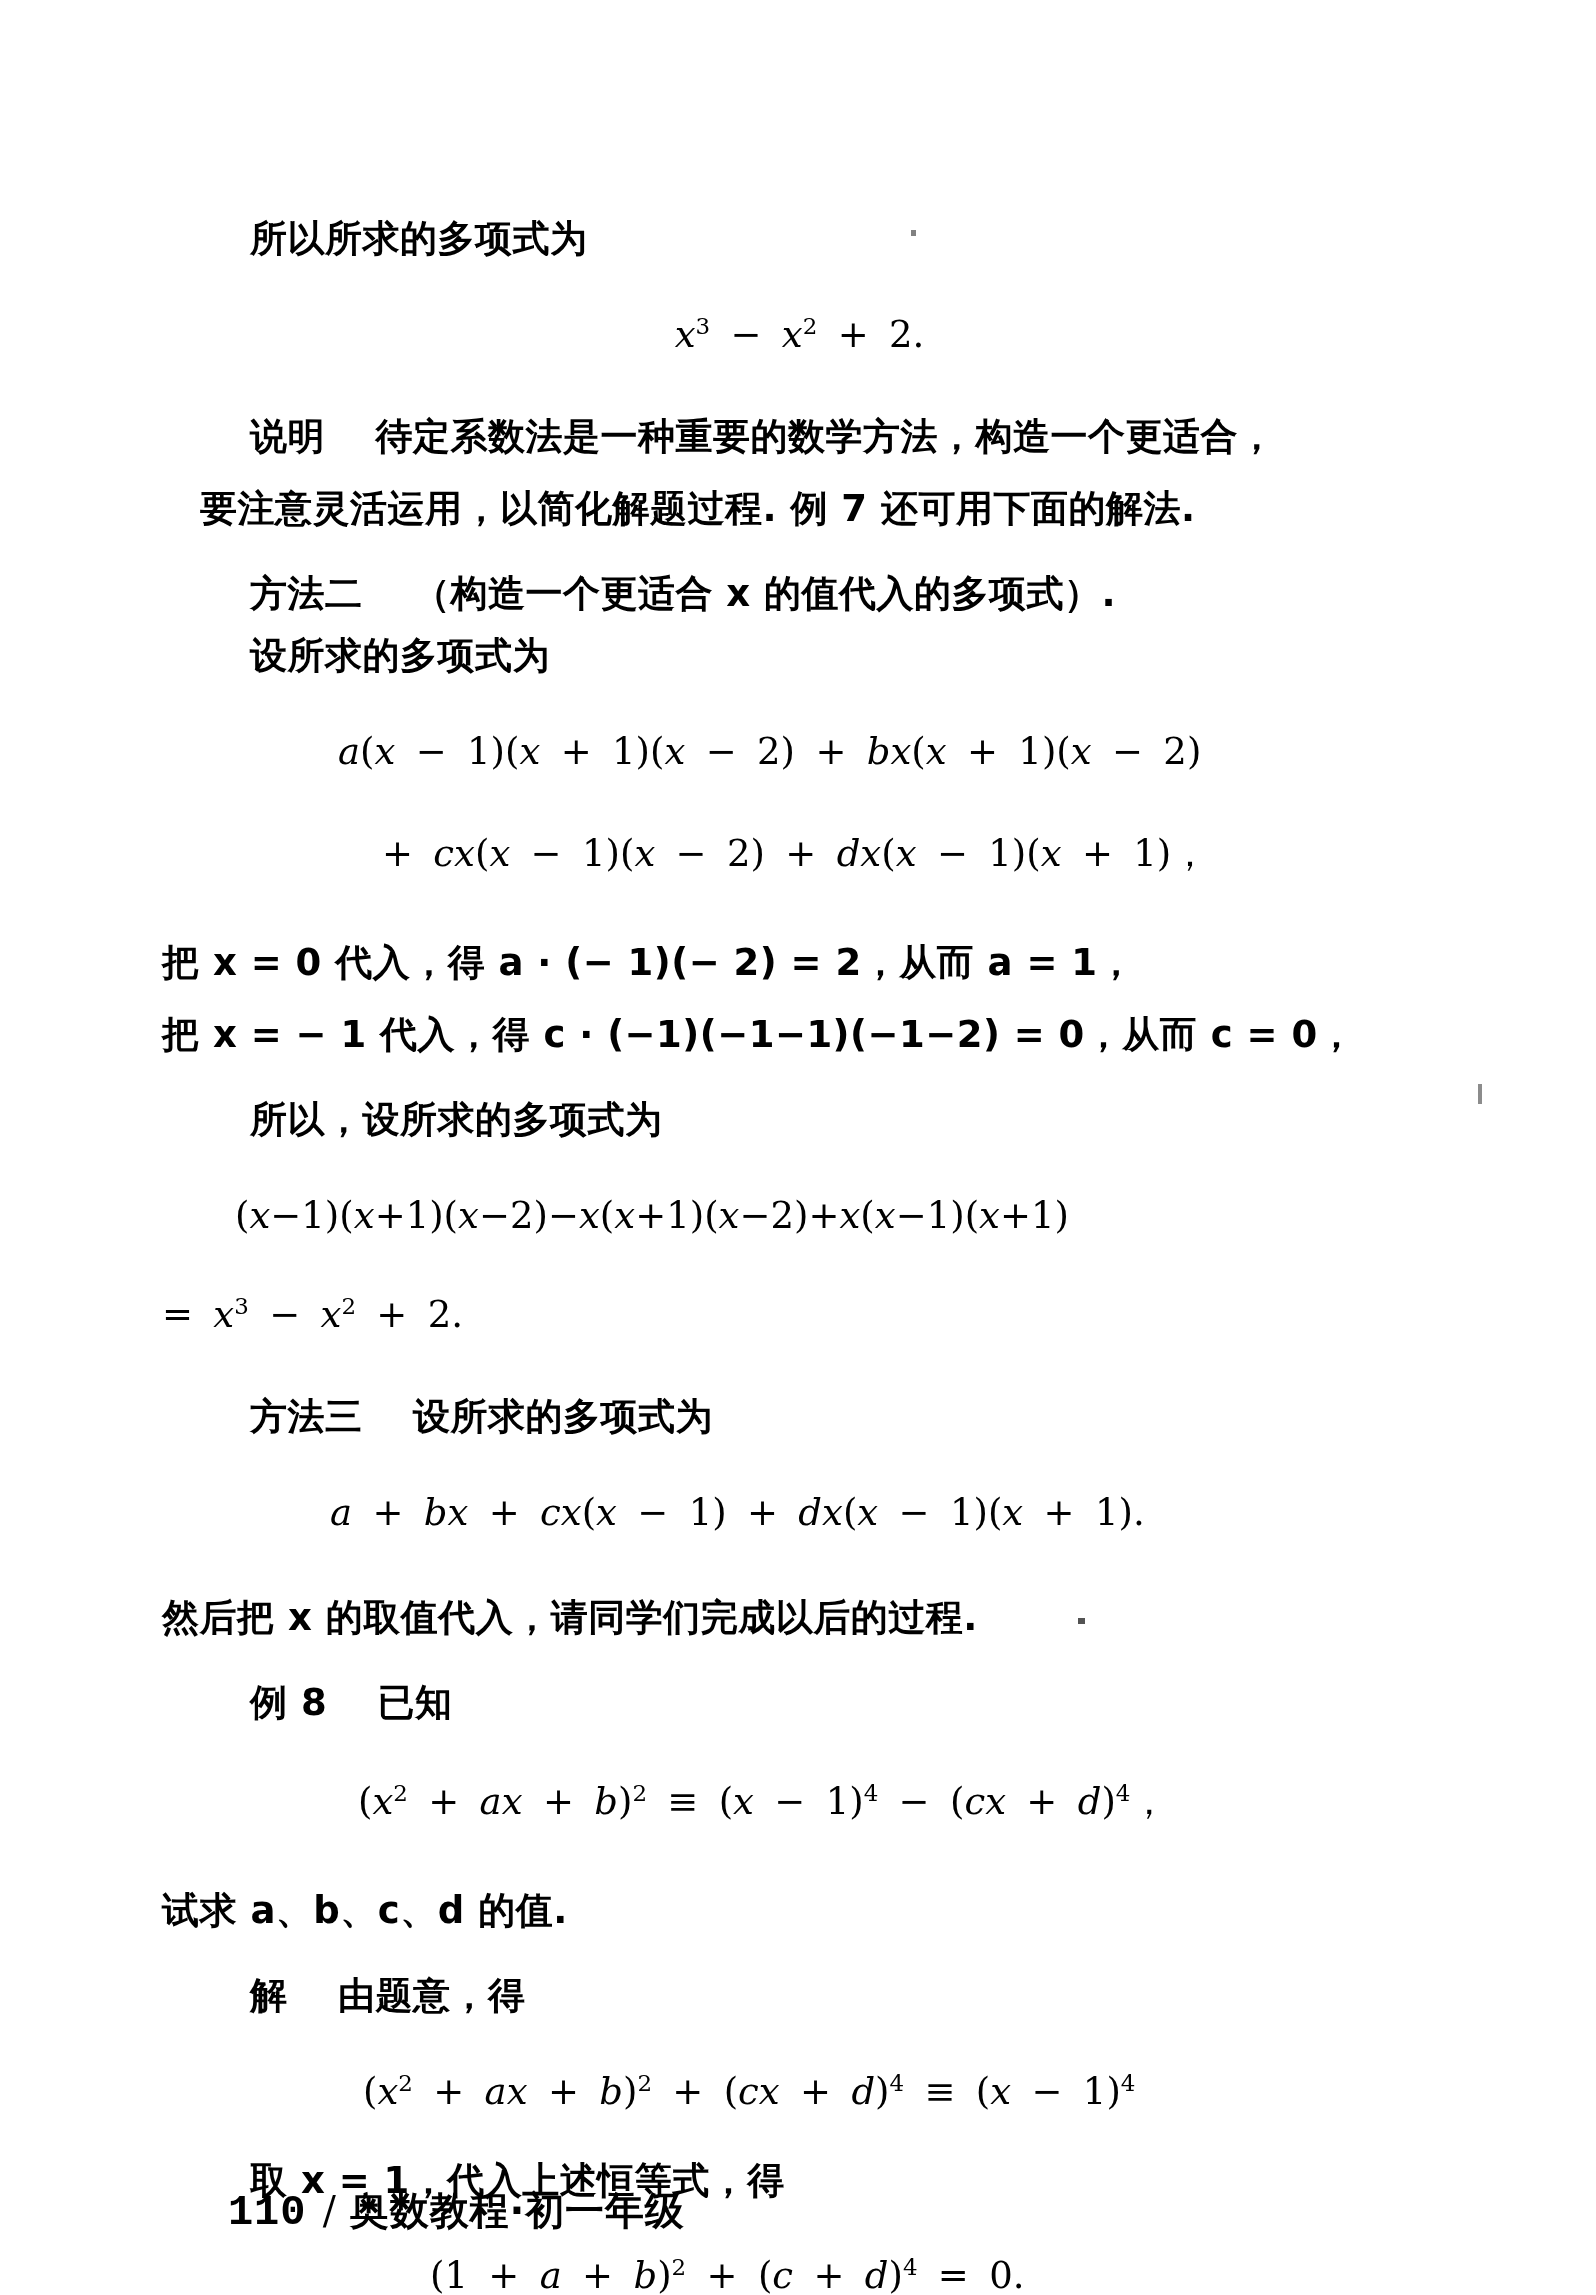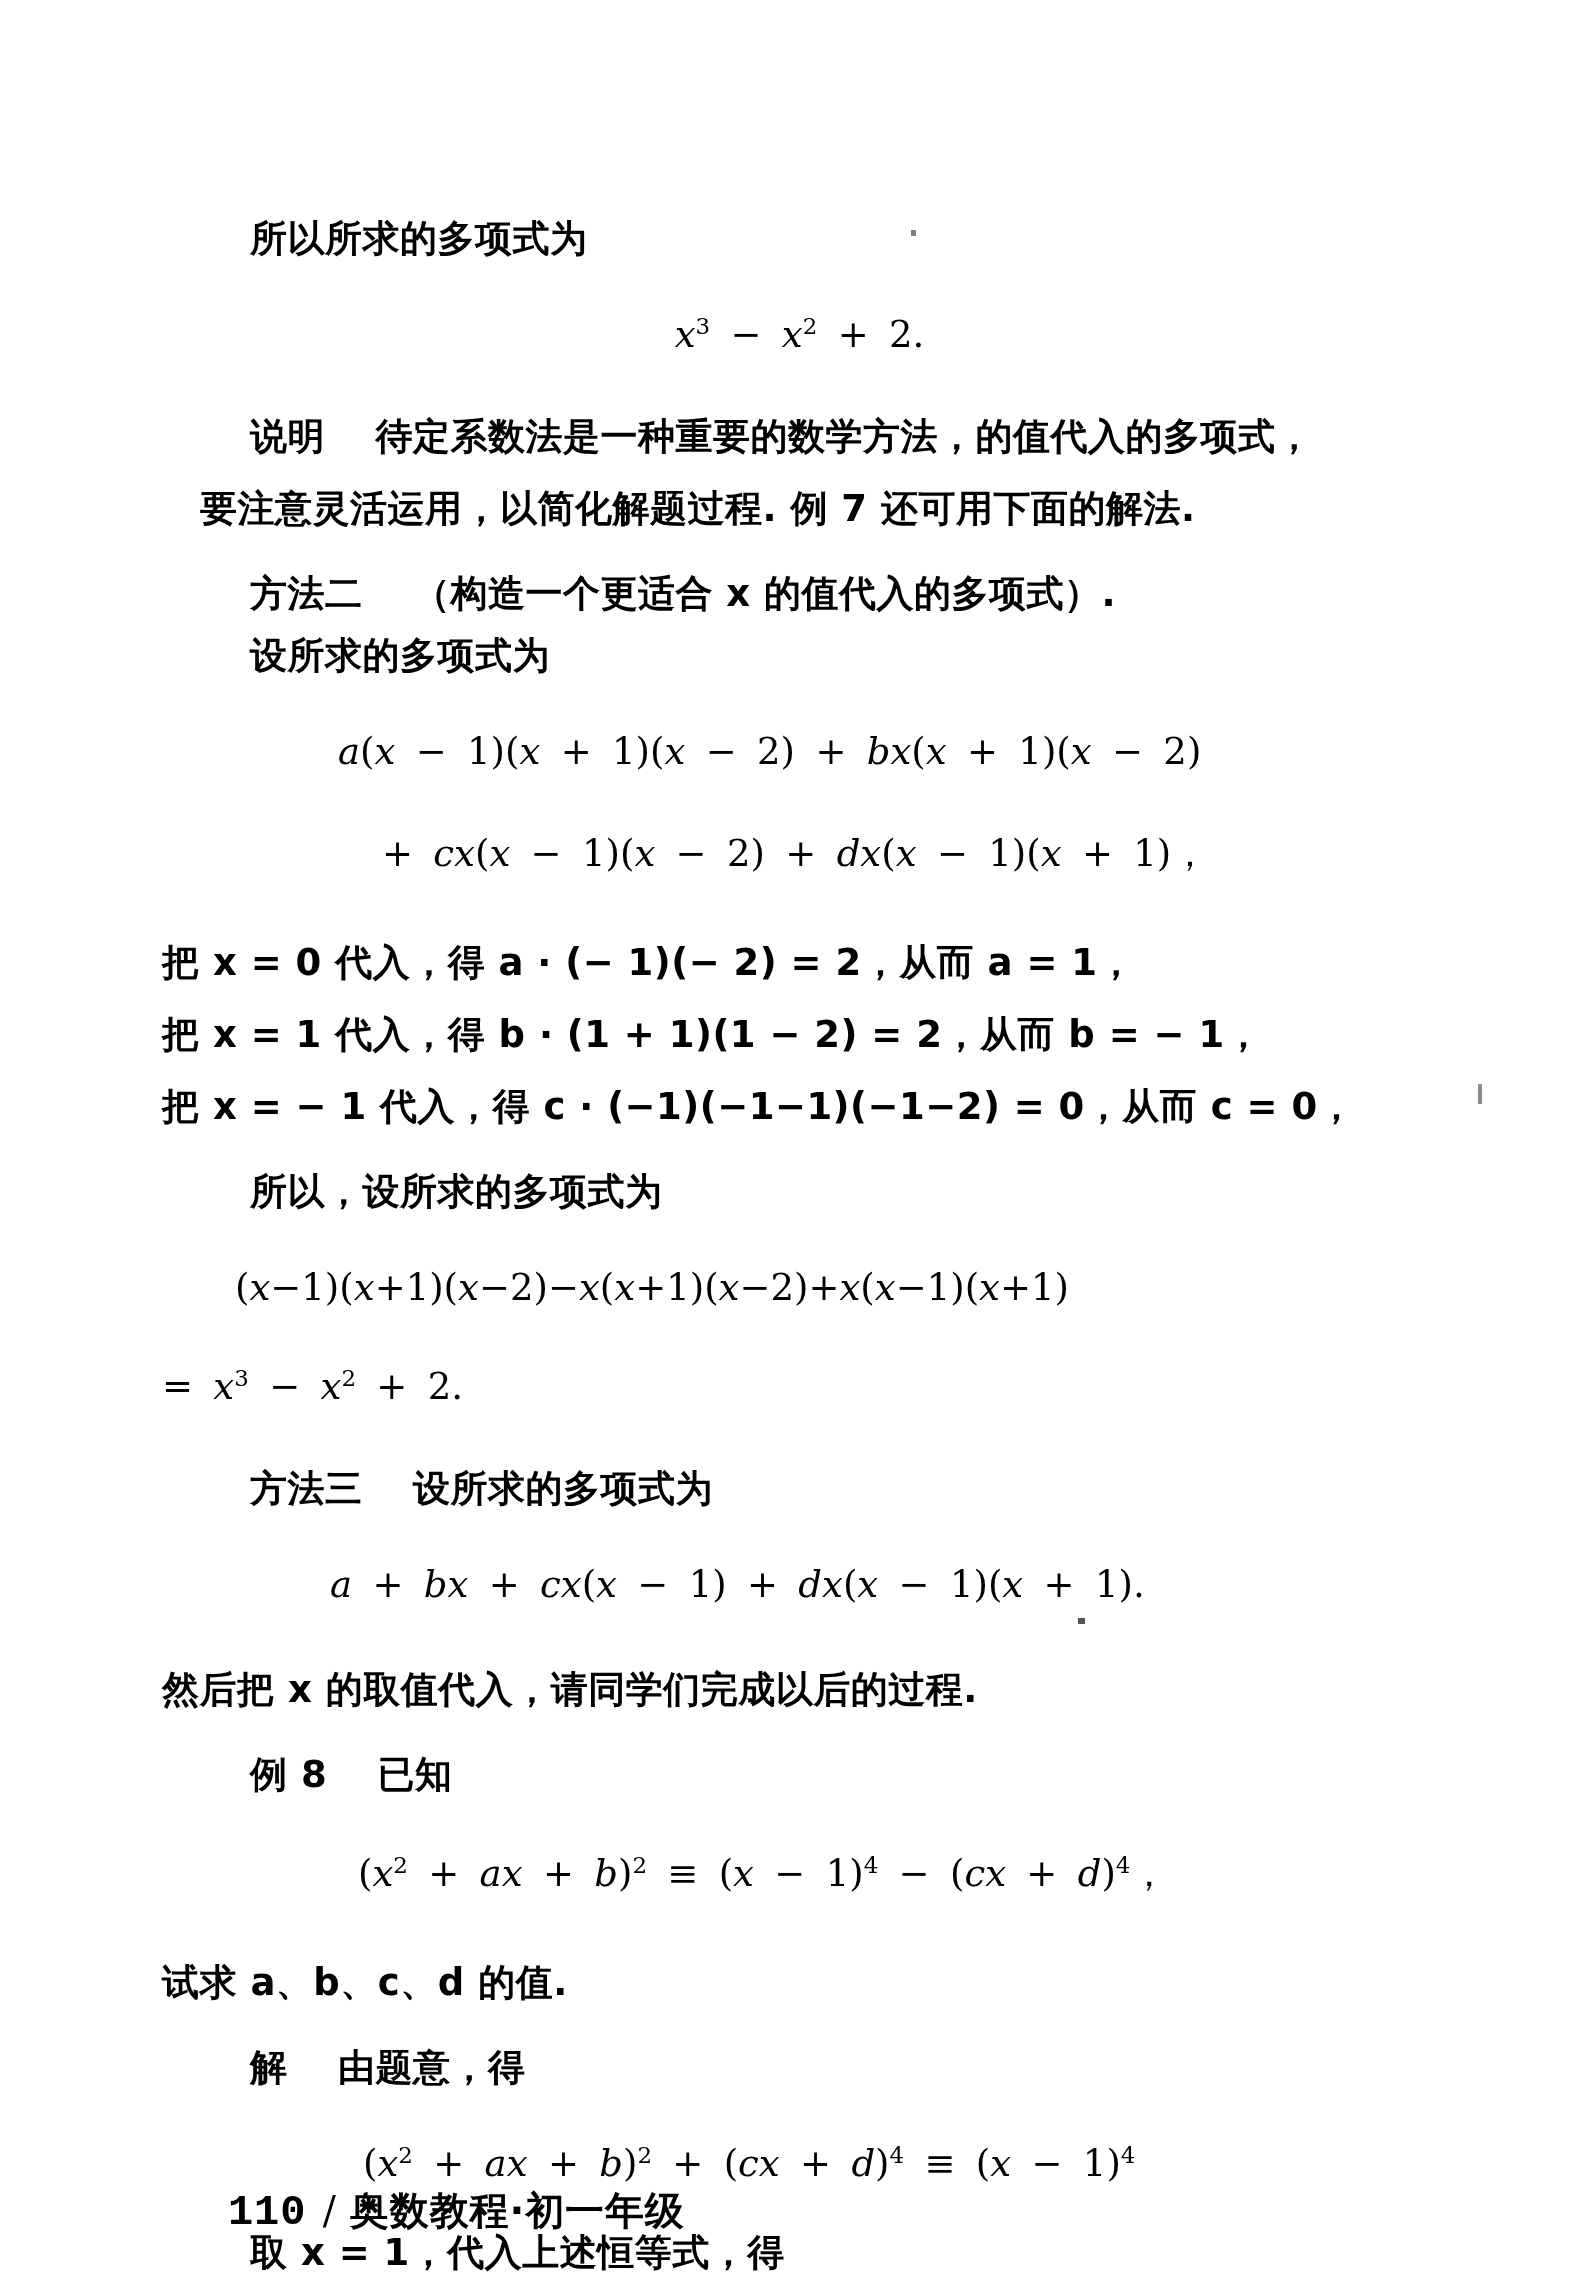--- a/index.html
+++ b/index.html
@@ -126,21 +126,21 @@
     <div class="gapM"></div>
 
     <p class="disp disp-c">
       <span class="m">x</span><sup class="ex mr">3</sup><span class="spw"></span>−<span class="spw"></span><span class="m">x</span><sup class="ex mr">2</sup><span class="spw"></span>+<span class="spw"></span><span class="mr">2.</span>
     </p>
 
     <div class="gapL"></div>
 
     <p class="para indent">
       <span>说明</span>
-      <span style="display:inline-block;width:37px"></span><span>待定系数法是一种重要的数学方法，的值代入的多项式，</span>
+      <span style="display:inline-block;width:37px"></span><span>待定系数法是一种重要的数学方法，构造一个更适合，</span>
     </p>
     <p class="para2">
       <span>要注意灵活运用，以简化解题过程. 例 7 还可用下面的解法.</span>
     </p>
 
     <div class="gapS"></div>
 
     <p class="para indent">
       <span>方法二</span>
       <span style="display:inline-block;width:37px"></span><span>（构造一个更适合 x 的值代入的多项式）.</span>
@@ -158,23 +158,20 @@
     <div class="gapM"></div>
 
     <p class="disp" style="padding-left:182px">
       +<span class="spw"></span><span class="m">cx</span><span class="mr">(</span><span class="m">x</span><span class="spw"></span>−<span class="spw"></span><span class="mr">1)(</span><span class="m">x</span><span class="spw"></span>−<span class="spw"></span><span class="mr">2)</span><span class="spw"></span>+<span class="spw"></span><span class="m">dx</span><span class="mr">(</span><span class="m">x</span><span class="spw"></span>−<span class="spw"></span><span class="mr">1)(</span><span class="m">x</span><span class="spw"></span>+<span class="spw"></span><span class="mr">1)，</span>
     </p>
 
     <div class="gapM"></div>
 
     <p class="para2" style="margin-left:-22px">
       <span>把 x = 0 代入，得 a · (− 1)(− 2) = 2，从而 a = 1，</span>
-    </p>
-    <p class="para2" style="margin-left:-22px">
-      <span>把 x = 1 代入，得 b · (1 + 1)(1 − 2) = 2，从而 b = − 1，</span>
     </p>
     <p class="para2" style="margin-left:-22px">
       <span>把 x = − 1 代入，得 c · (−1)(−1−1)(−1−2) = 0，从而 c = 0，</span>
     </p>
 
     <div class="gapS"></div>
 
     <p class="para indent">
       <span>所以，设所求的多项式为</span>
     </p>

